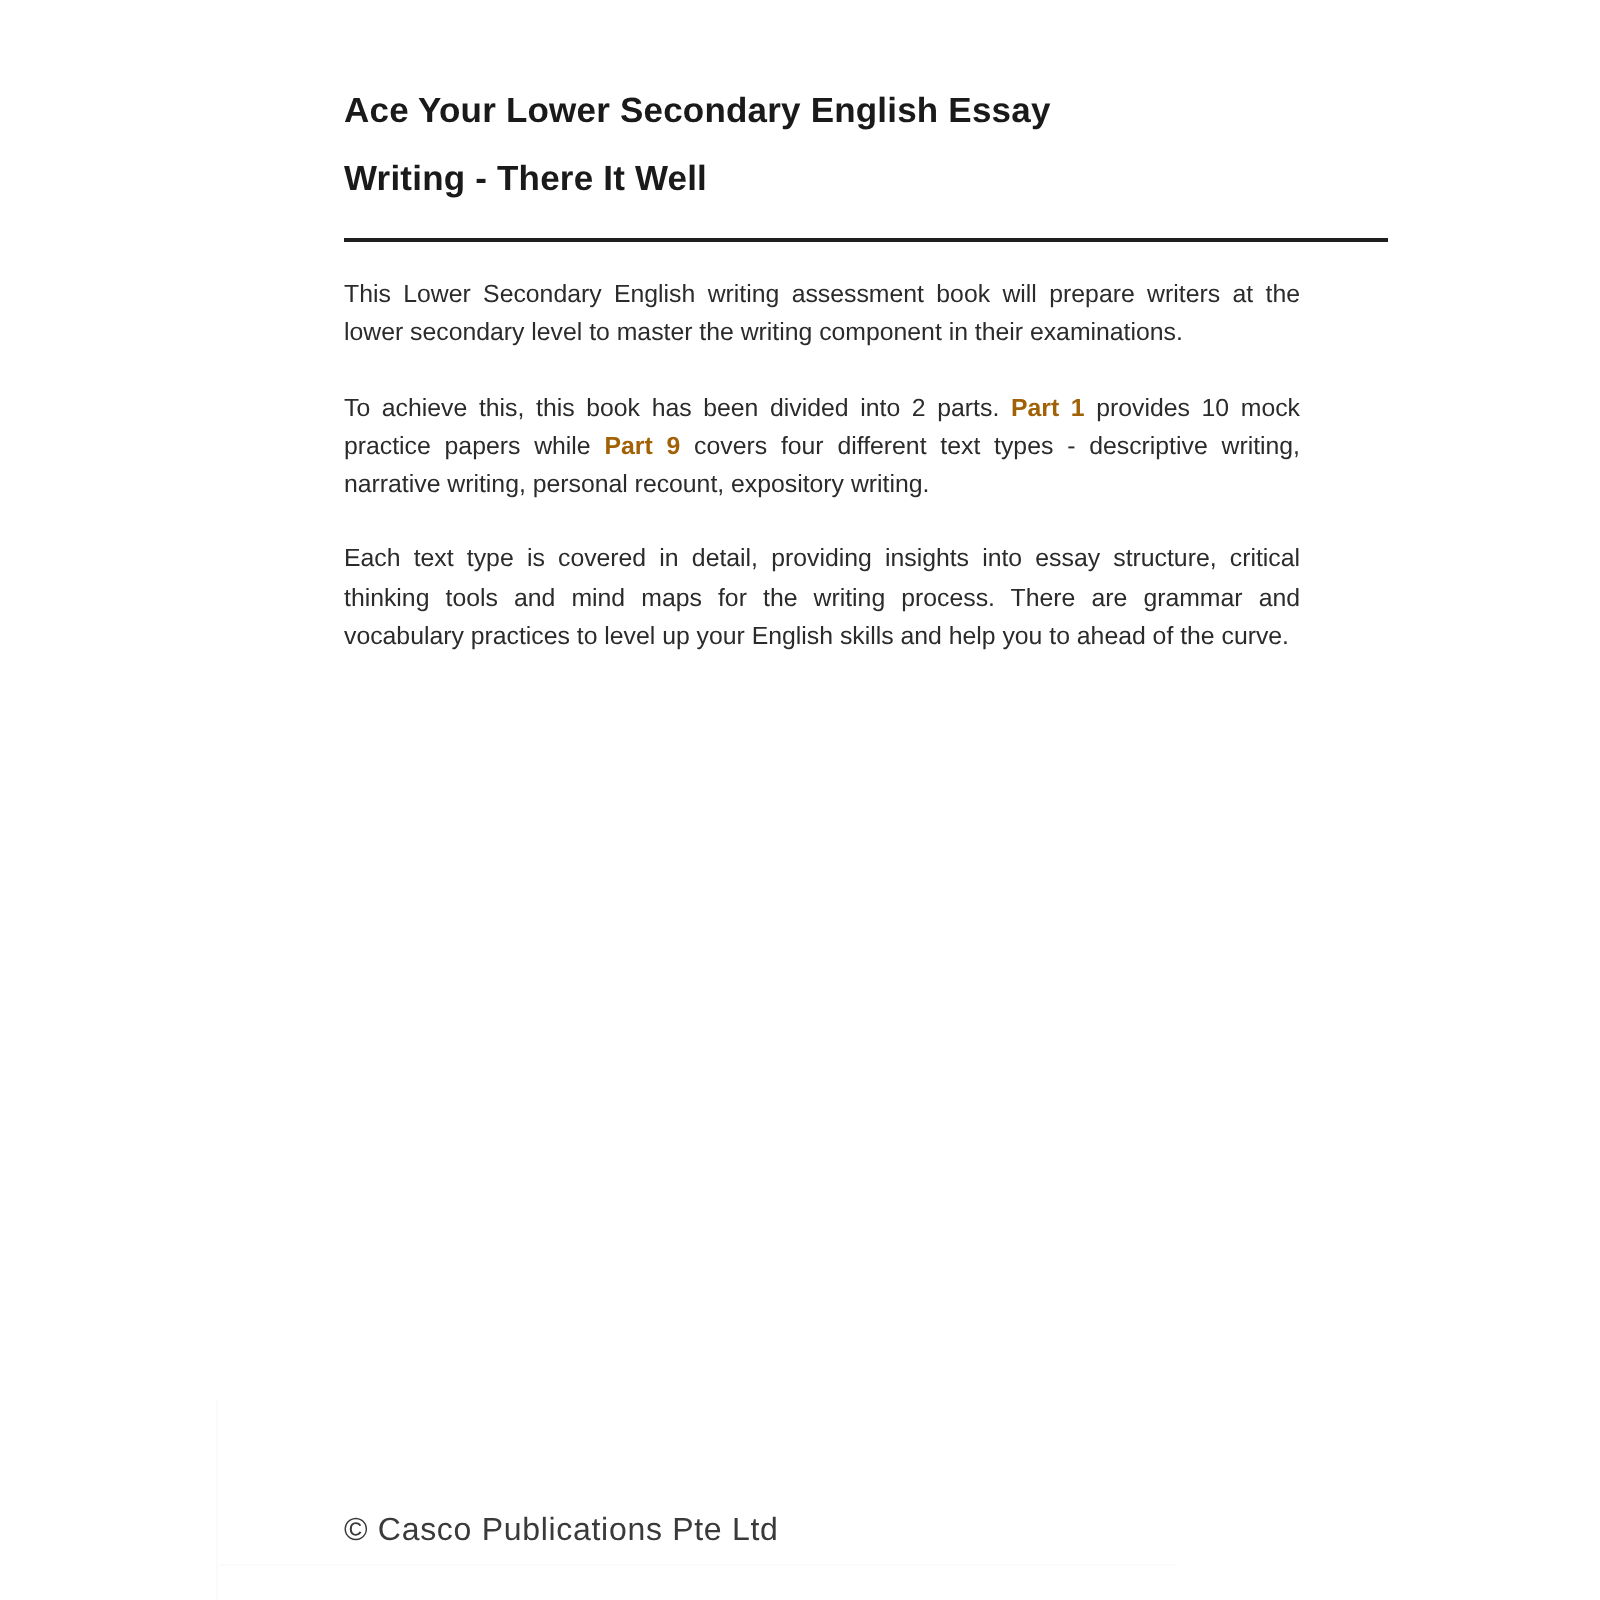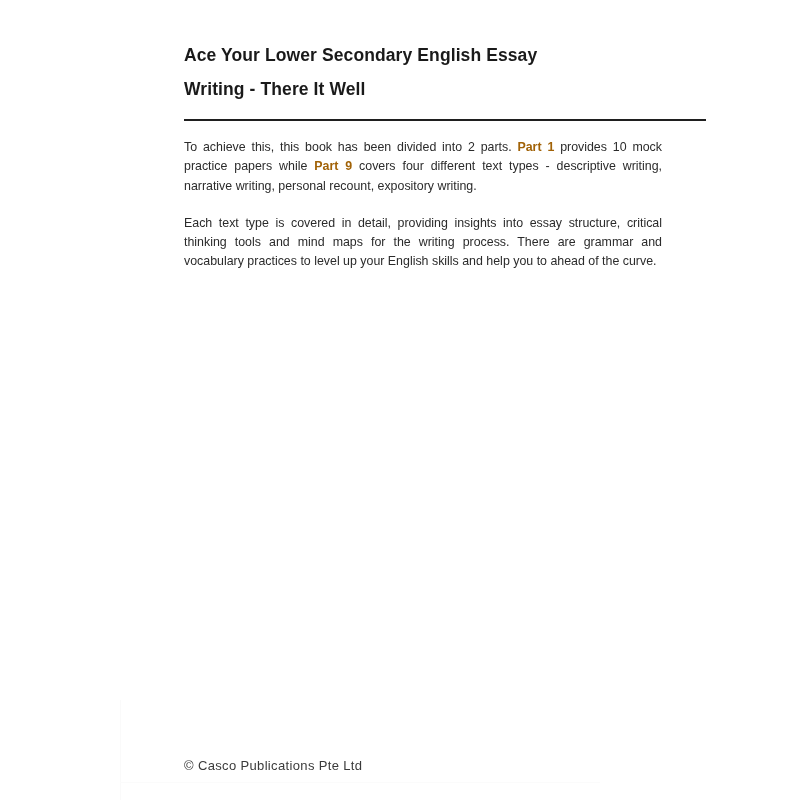--- a/index.html
+++ b/index.html
@@ -13,21 +13,21 @@
     background: #ffffff;
     font-family: "Liberation Sans", sans-serif;
     color: #231f20;
     overflow: hidden;
     position: relative;
   }
 
   
   .page {
     position: absolute;
-    left: 16px;
+    left: 4px;
     top: 0;
     width: 716px;
     height: 800px;
     background: #ffffff;
   }
 
   
   .scan-edge-left {
     position: absolute;
     left: 104px;
@@ -99,21 +99,21 @@
   }
   p.para b {
     font-weight: bold;
     color: #a16207;
   }
 
   .footer {
     position: absolute;
     left: 168px;
     top: 759px;
-    font-size: 13px;
+    font-size: 16px;
     line-height: 13px;
     letter-spacing: 0.35px;
     color: #3a3a3a;
   }
 </style>
 </head>
 <body>
 
 <div class="page">
 
@@ -124,20 +124,21 @@
 
     <h1 class="doc-title">
       <span class="title-line">Ace Your Lower Secondary English Essay</span>
       <span class="title-line">Writing - There It Well</span>
     </h1>
 
     <div class="title-rule"></div>
 
 
     <div class="body-block">
+      <p class="para"><span>This Lower Secondary English writing assessment book will prepare writers at the lower secondary level to master the writing component in their examinations.</span></p>
       <p class="para"><span>To achieve this, this book has been divided into 2 parts. </span><b>Part 1</b><span> provides 10 mock practice papers while </span><b>Part 9</b><span> covers four different text types - descriptive writing, narrative writing, personal recount, expository writing.</span></p>
       <p class="para"><span>Each text type is covered in detail, providing insights into essay structure, critical thinking tools and mind maps for the writing process. There are grammar and vocabulary practices to level up your English skills and help you to ahead of the curve.</span></p>
     </div>
 
   </div>
 
   <div class="footer">© Casco Publications Pte Ltd</div>
 
 </div>
 

